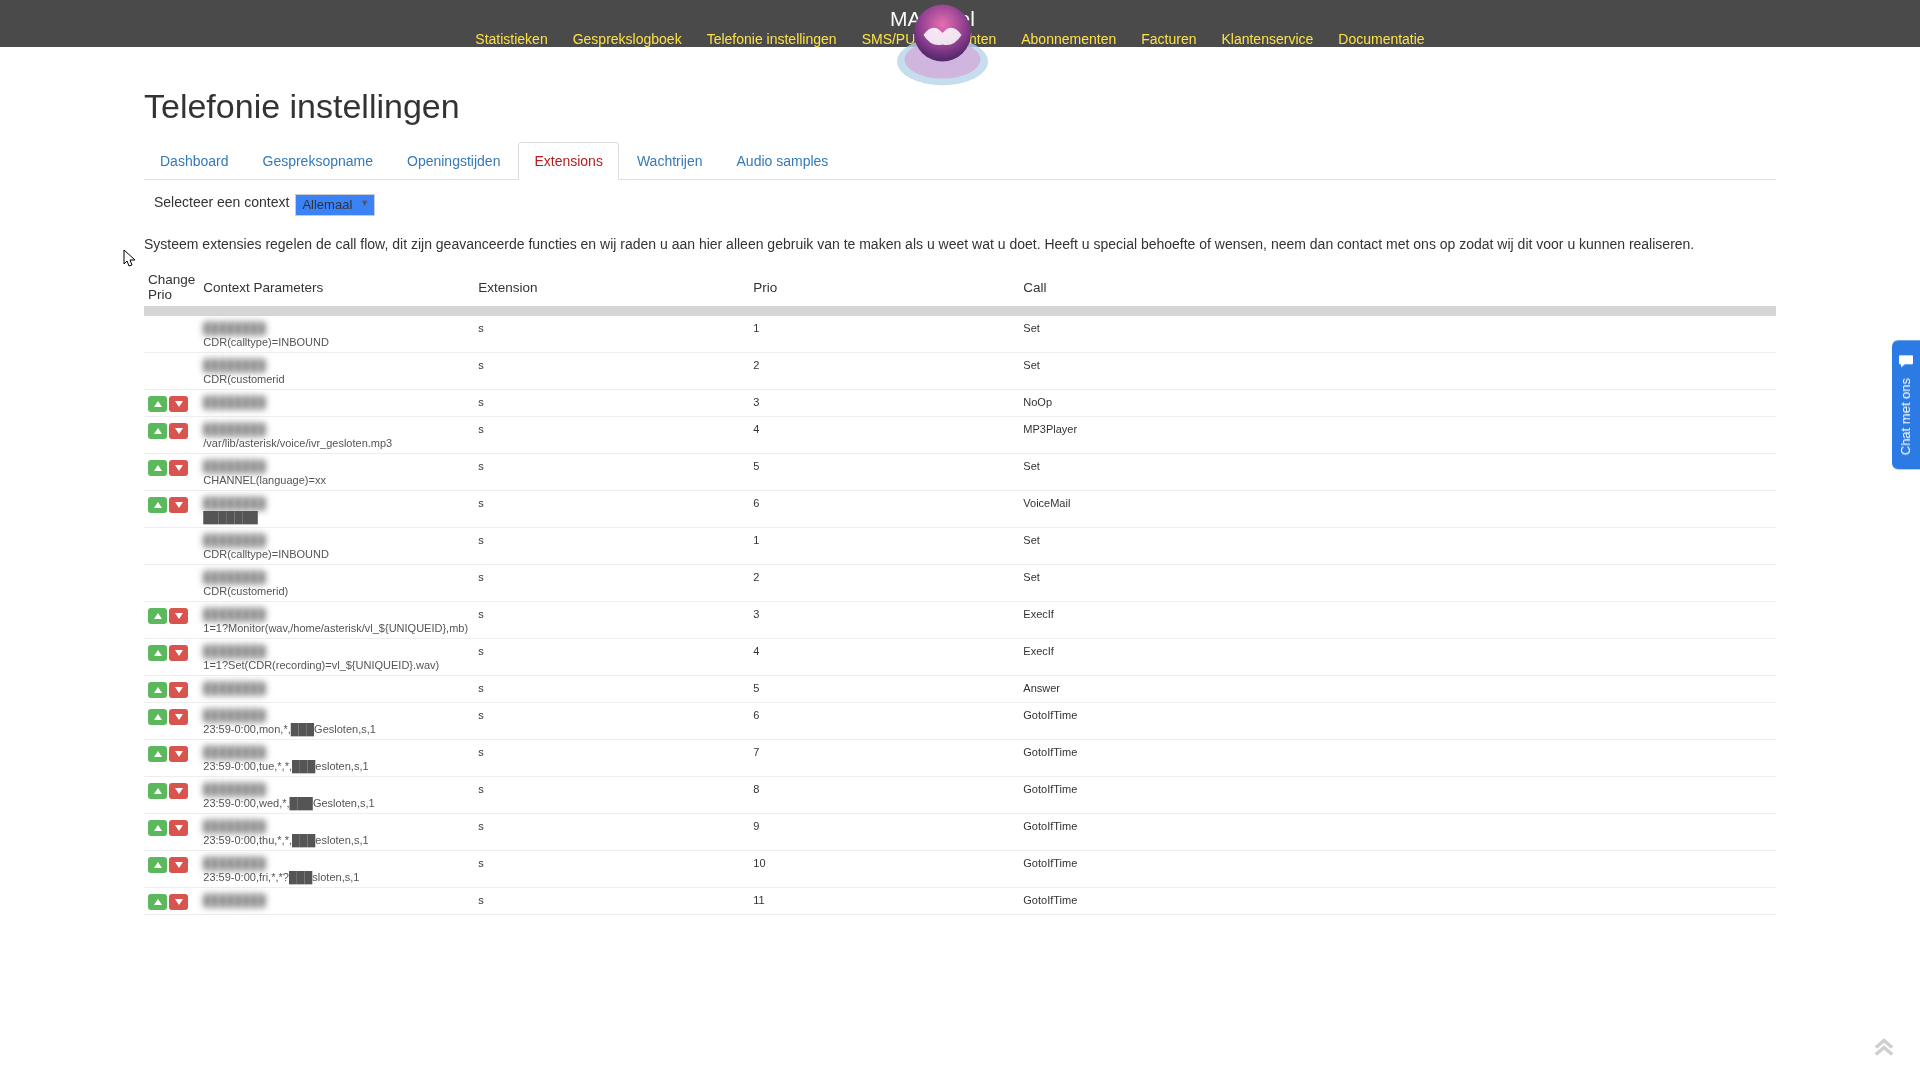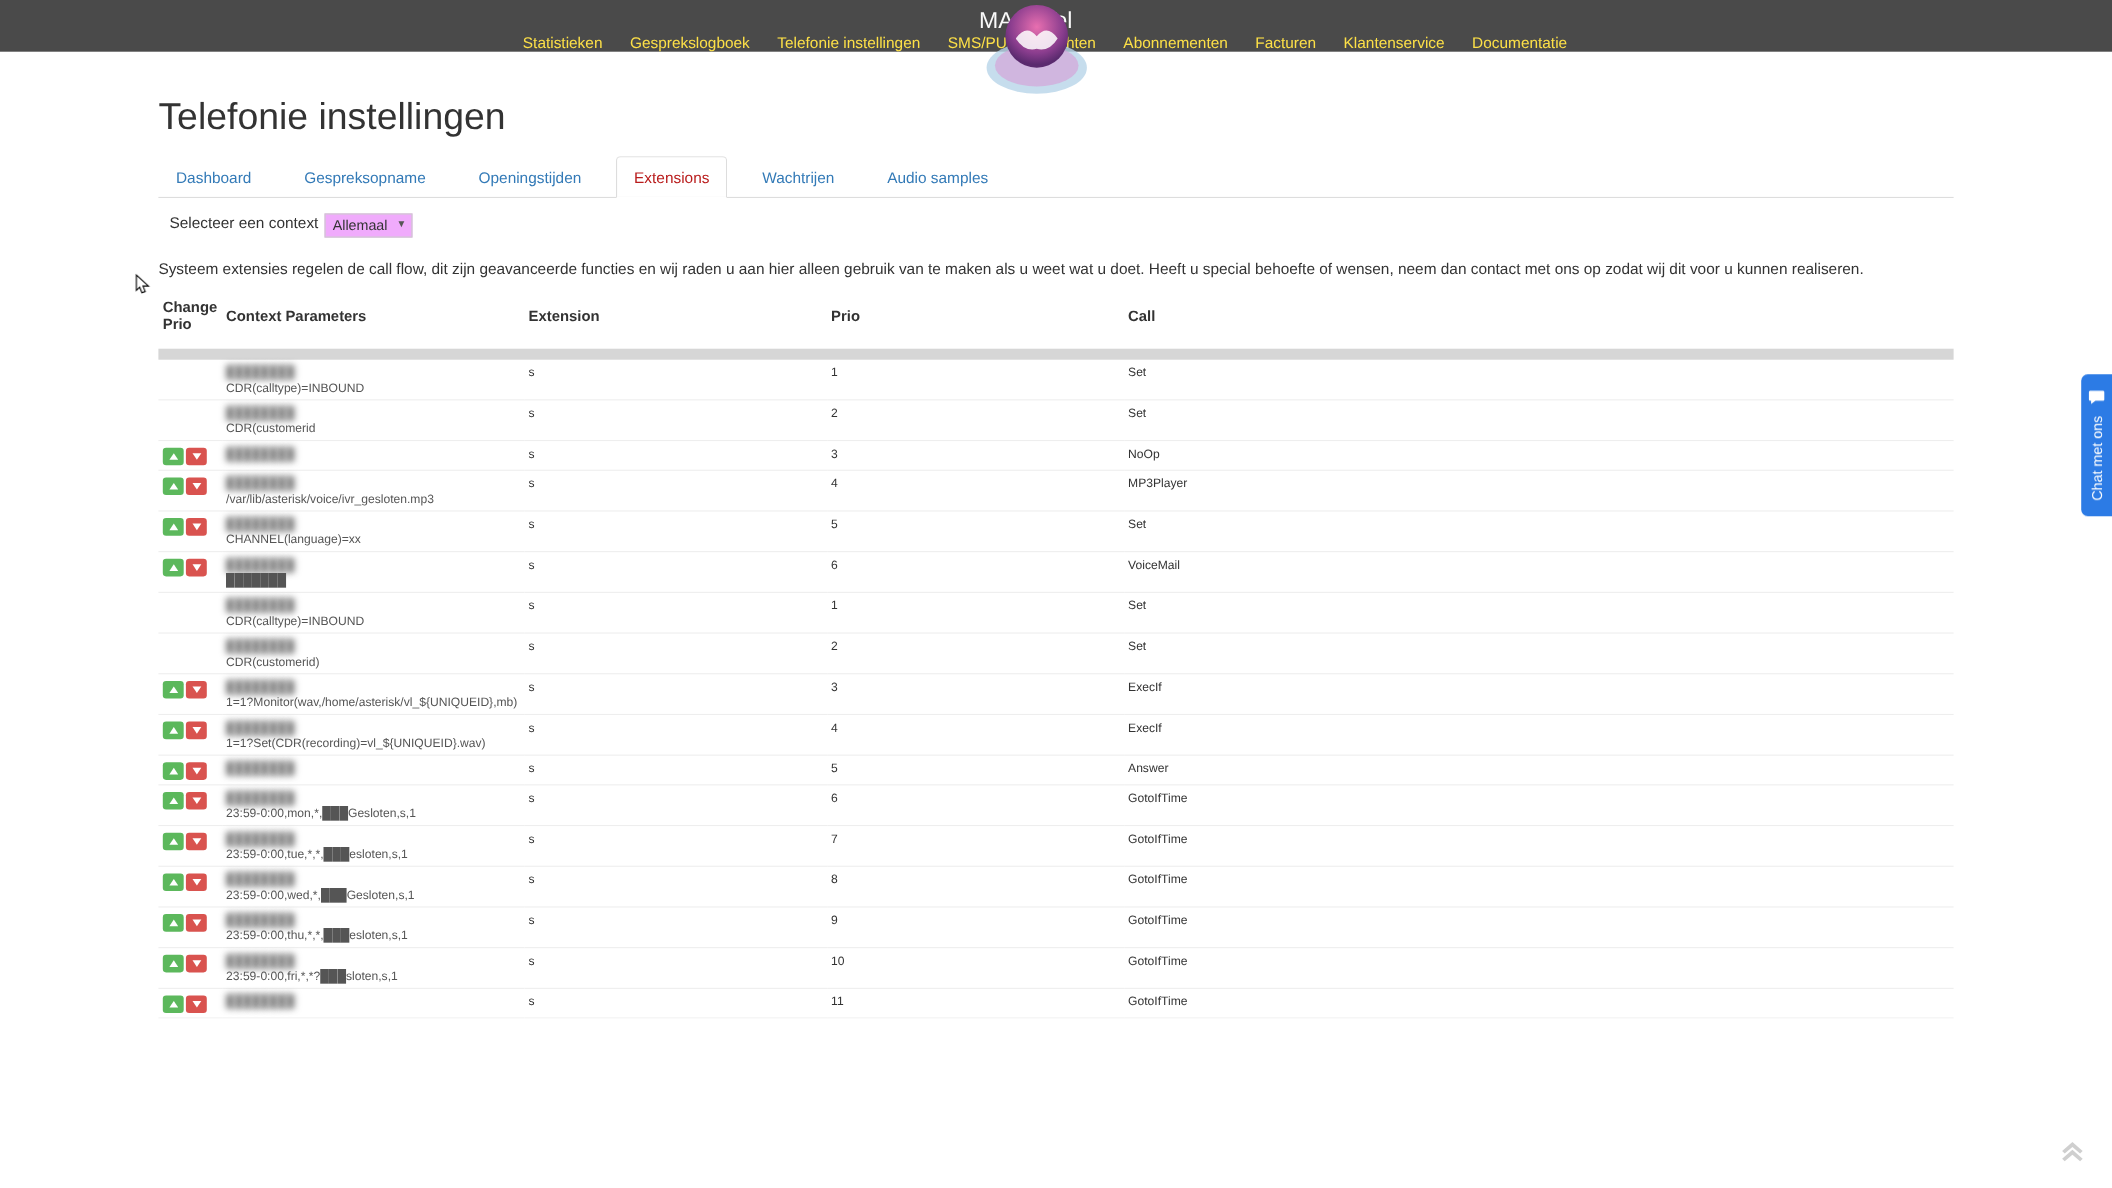--- a/index.html
+++ b/index.html
@@ -7,32 +7,32 @@
 
 .topbar { background: #4a4a4a; height: 47px; display: flex; align-items: center; padding: 0 20px 0 0; flex-direction: column; }
 .logo-wrap { width: 140px; position: relative; height: 47px; }
 .logo-circle { position: absolute; left: 10px; top: -5px; width: 105px; height: 95px; }
 .brand { color: #fafafa; font-size: 21px; font-weight: 300; margin-right: 35px; }
 .nav { display: flex; gap: 25px; }
 .nav a { color: #fde047; text-decoration: none; font-size: 14px; }
 .page-wrap { padding-left: 144px; padding-right: 144px; }
 .page-title { font-size: 34px; font-weight: 400; color: #333; margin-top: 40px; margin-bottom: 15px; }
 
-.tabs { border-bottom: 1px solid #ddd; display: flex; gap: 16px; }
+.tabs { border-bottom: 1px solid #ddd; display: flex; gap: 2px; }
 .tabs a { padding: 10px 15px; color: #337ab7; text-decoration: none; font-size: 14px; border: 1px solid transparent; position: relative; bottom: -1px; }
 .tabs a.active { color: #b91c1c; border: 1px solid #ddd; border-bottom: 1px solid #fff; border-radius: 4px 4px 0 0; }
 
 .context-row { padding: 14px 10px 0 10px; display: flex; align-items: flex-start; gap: 6px; font-size: 14px; color: #333; }
-.context-select { border: 1px solid #ccc; background: #f0abfc; padding: 2px 22px 2px 6px; font-size: 13px; height: 22px; position: relative; }
+.context-select { border: 1px solid #ccc; background: #3b82f6; padding: 2px 22px 2px 6px; font-size: 13px; height: 22px; position: relative; }
 .context-select::after { content: "▼"; position: absolute; right: 5px; top: 3px; font-size: 9px; color: #555; }
 
 .desc { padding: 18px 0 12px 0; font-size: 14px; color: #333; line-height: 1.45; }
 
 .ext-table { width: 100%; border-collapse: collapse; font-size: 12px; }
-.ext-table thead th { text-align: left; font-weight: bold; font-size: 13.5px; padding: 6px 4px 15px 4px; color: #333; }
+.ext-table thead th { text-align: left; font-weight: normal; font-size: 13.5px; padding: 6px 4px 4px 4px; color: #333; }
 .ext-table thead th:first-child { width: 55px; }
 .ext-table thead th:nth-child(2) { width: 275px; }
 .ext-table thead th:nth-child(3) { width: 275px; }
 .ext-table thead th:nth-child(4) { width: 270px; }
 .ext-table thead th:nth-child(5) { }
 .header-gap { height: 10px; background: #d6d6d6; }
 .ext-table tbody tr.row { border-bottom: 1px solid #eee; }
 .ext-table tbody td { padding: 6px 4px 4px 4px; vertical-align: top; font-size: 11px; color: #333; }
 .blur { color: transparent; text-shadow: 0 0 6px rgba(120,120,120,0.9); user-select: none; }
 .param { font-size: 11px; color: #555; display: block; margin-top: 2px; }

